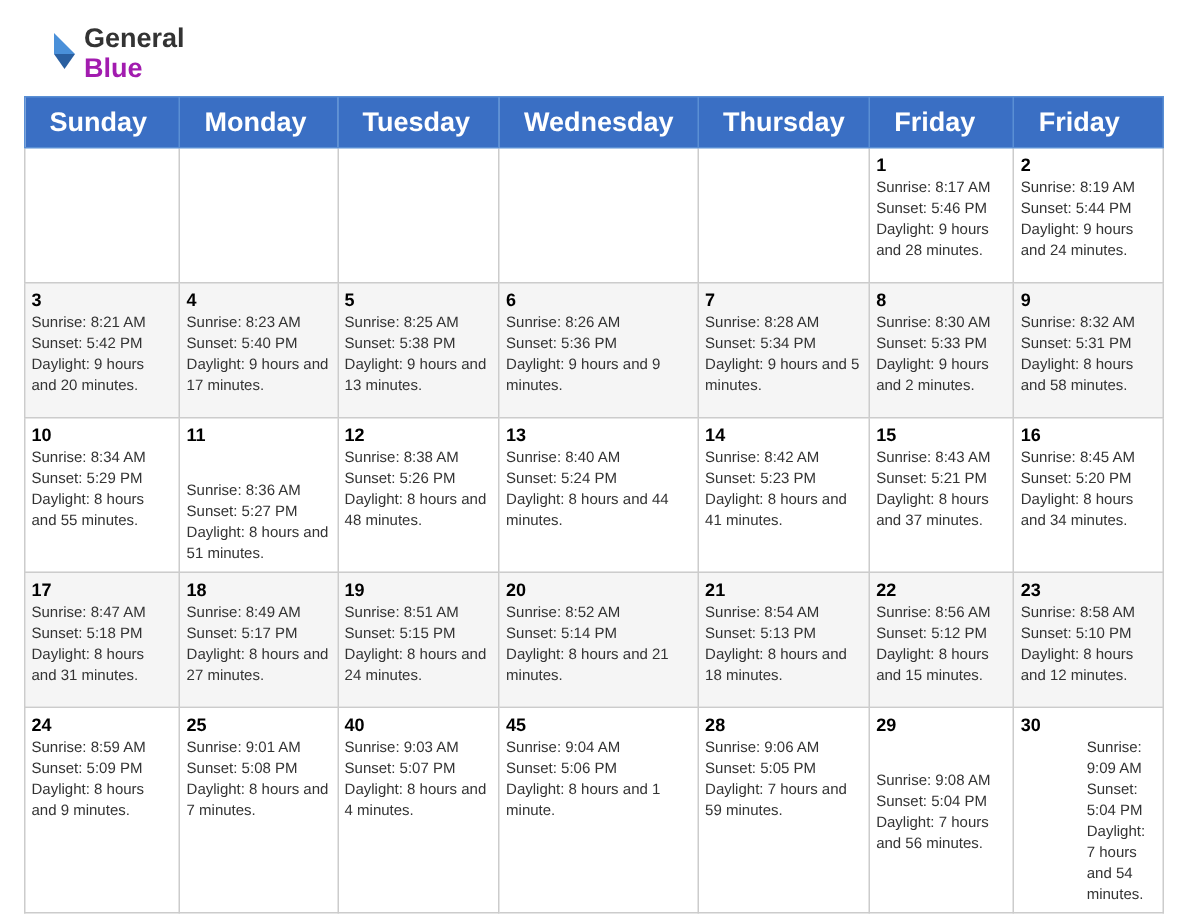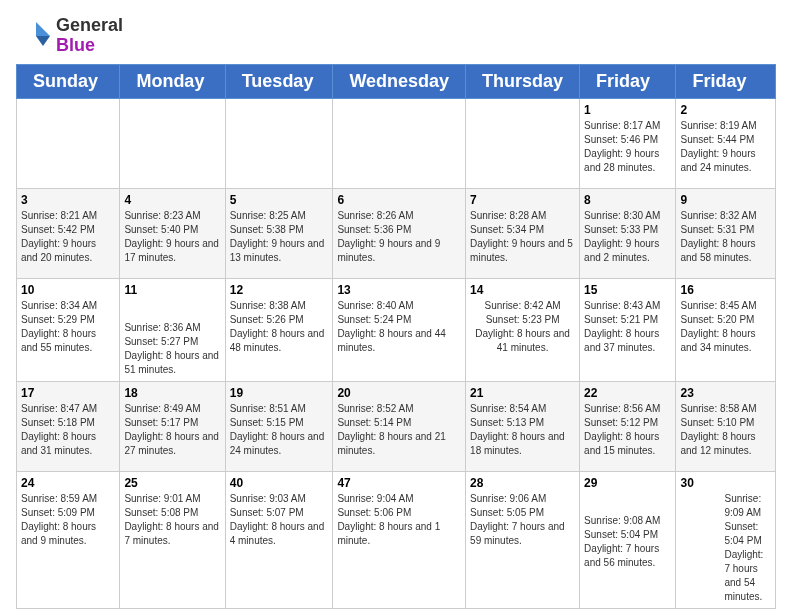--- a/index.html
+++ b/index.html
@@ -198,21 +198,21 @@
 Daylight: 8 hours and 48 minutes.</div>
         </td>
         <td>
           <span class="day-num">13</span>
           <div class="day-info" style="white-space: pre-wrap;">Sunrise: 8:40 AM
 Sunset: 5:24 PM
 Daylight: 8 hours and 44 minutes.</div>
         </td>
         <td>
           <span class="day-num">14</span>
-          <div class="day-info" style="white-space: pre-wrap; text-align: center;">Sunrise: 8:42 AM
+          <div class="day-info" style="white-space: pre-wrap;">Sunrise: 8:42 AM
 Sunset: 5:23 PM
 Daylight: 8 hours and 41 minutes.</div>
         </td>
         <td>
           <span class="day-num">15</span>
           <div class="day-info" style="white-space: pre-wrap;">Sunrise: 8:43 AM
 Sunset: 5:21 PM
 Daylight: 8 hours and 37 minutes.</div>
         </td>
         <td>
@@ -279,21 +279,21 @@
 Sunset: 5:08 PM
 Daylight: 8 hours and 7 minutes.</div>
         </td>
         <td>
           <span class="day-num">40</span>
           <div class="day-info" style="white-space: pre-wrap;">Sunrise: 9:03 AM
 Sunset: 5:07 PM
 Daylight: 8 hours and 4 minutes.</div>
         </td>
         <td>
-          <span class="day-num">47</span>
+          <span class="day-num">45</span>
           <div class="day-info" style="white-space: pre-wrap;">Sunrise: 9:04 AM
 Sunset: 5:06 PM
 Daylight: 8 hours and 1 minute.</div>
         </td>
         <td>
           <span class="day-num">28</span>
           <div class="day-info" style="white-space: pre-wrap;">Sunrise: 9:06 AM
 Sunset: 5:05 PM
 Daylight: 7 hours and 59 minutes.</div>
         </td>

